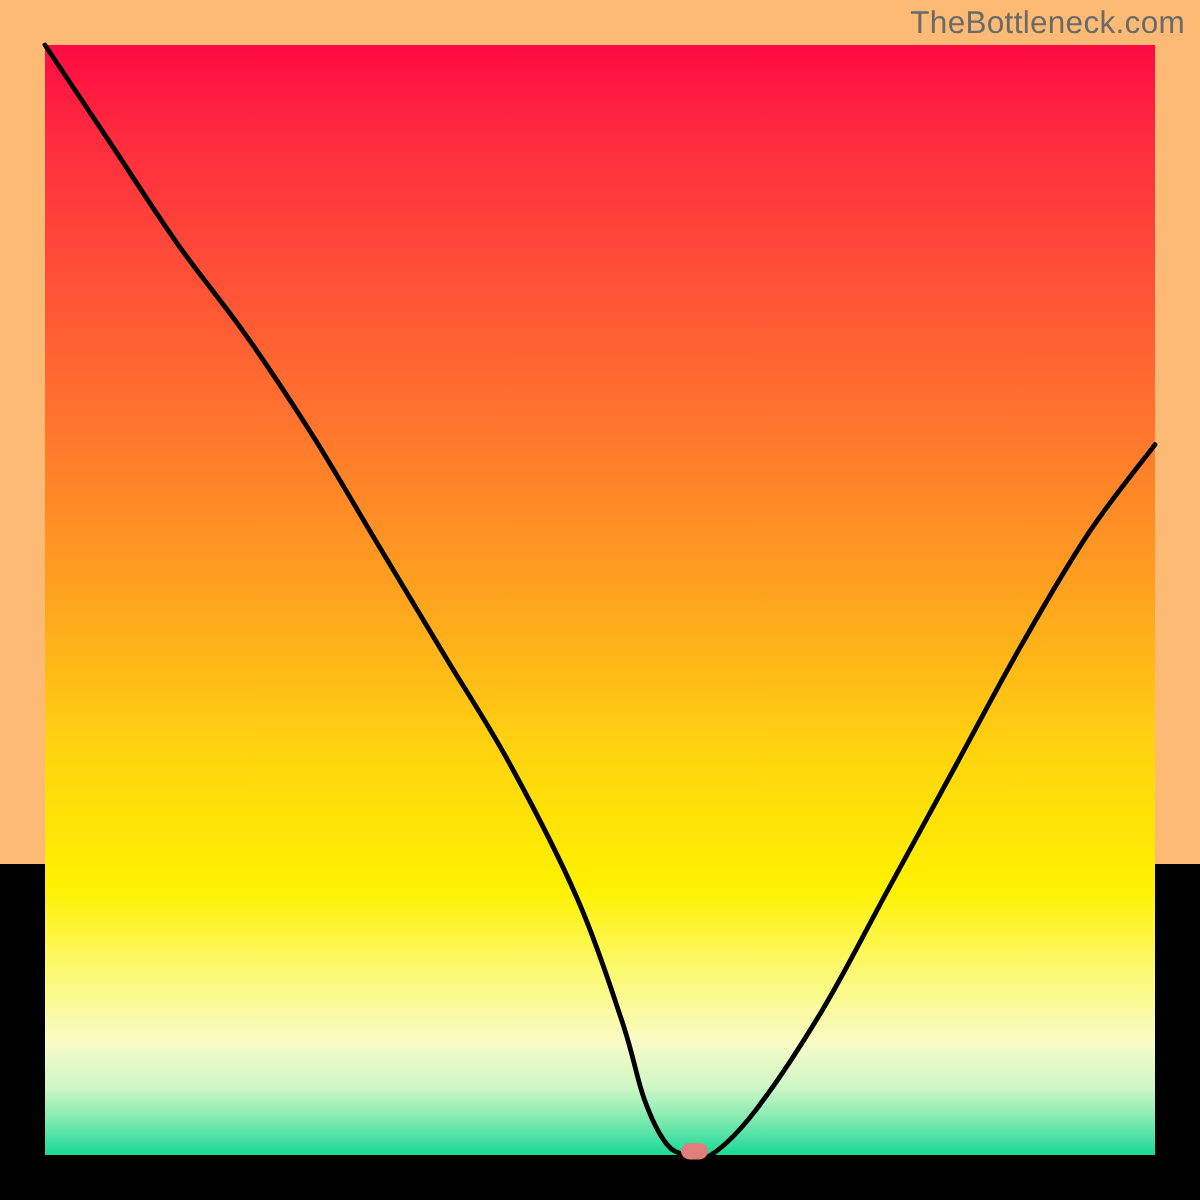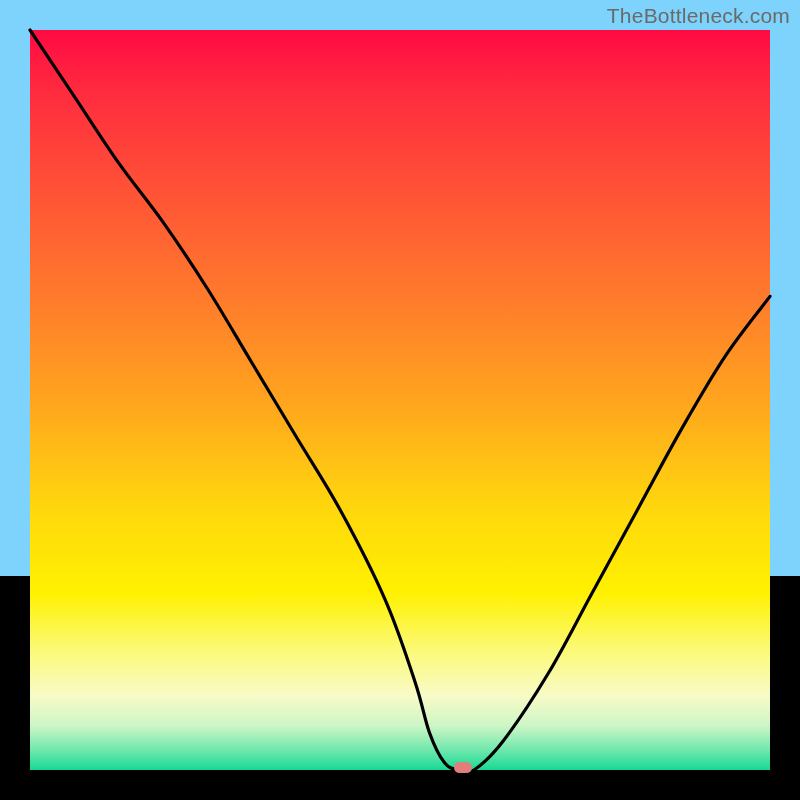--- a/index.html
+++ b/index.html
@@ -8,21 +8,21 @@
     width: 800px;
     height: 800px;
     background: #000;
     overflow: hidden;
     font-family: Arial, Helvetica, sans-serif;
   }
   .frame {
     position: relative;
     width: 800px;
     height: 576px;
-    background: #7dd3fc;
+    background: #fdba74;
   }
   .plot-area {
     position: absolute;
     left: 30px;
     top: 30px;
     width: 740px;
     height: 740px;
     
     background: linear-gradient(
       to bottom,

